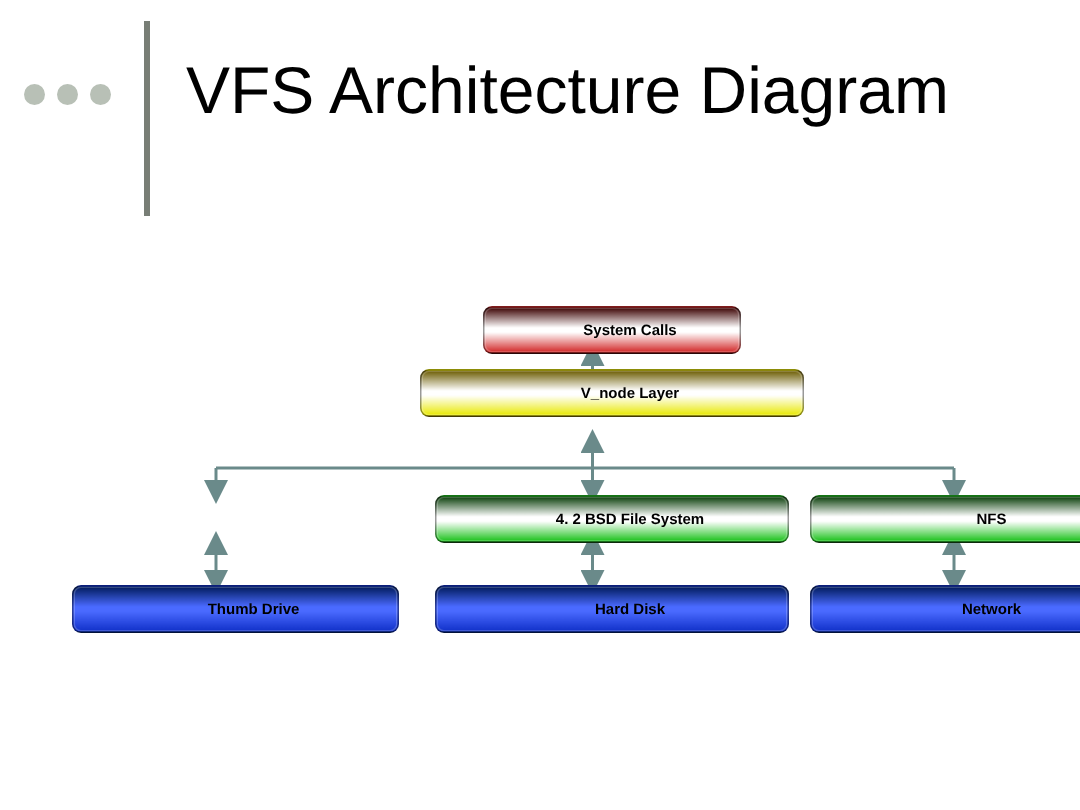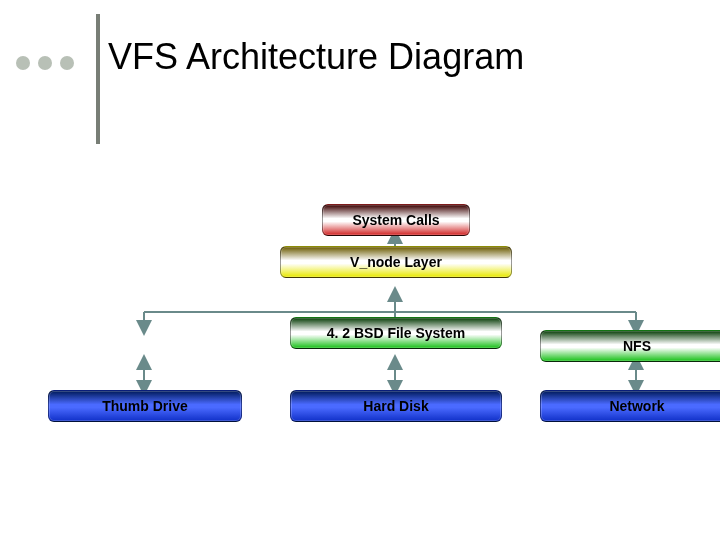--- a/index.html
+++ b/index.html
@@ -29,42 +29,43 @@
     position: absolute;
     top: 14px;
     left: 96px;
     width: 4px;
     height: 130px;
     background: #787e76;
   }
   .title {
     position: absolute;
     top: 36px;
-    left: 108px;
-    font-size: 36px;
+    left: 124px;
+    font-size: 44px;
     color: #000;
   }
   .stage {
     position: absolute;
     left: 0; right: 0;
     top: 170px;
     height: 330px;
   }
   .box {
     position: absolute;
     border: 1px solid rgba(0,0,0,0.4);
     border-radius: 6px;
-    font-size: 14px;
+    font-size: 10px;
     font-weight: bold;
     color: #000;
     display: flex;
     align-items: center;
     justify-content: center;
     text-align: center;
     box-shadow: inset 0 0 0 1px rgba(255,255,255,0.2);
+    padding-left: 24px;
   }
   
   .red {
     background: linear-gradient(to bottom, #3a0000 0%, #ffffff 45%, #ffffff 55%, #d12525 100%);
   }
   .yellow {
     background: linear-gradient(to bottom, #6a5a00 0%, #ffffff 45%, #ffffff 55%, #e8e800 100%);
   }
   .green {
     background: linear-gradient(to bottom, #083d08 0%, #ffffff 45%, #ffffff 55%, #18c018 100%);
@@ -121,20 +122,20 @@
 
     <line x1="144" y1="192" x2="144" y2="218" class="arrow" marker-start="url(#ah2)" marker-end="url(#ah)"></line>
     <line x1="395" y1="192" x2="395" y2="218" class="arrow" marker-start="url(#ah2)" marker-end="url(#ah)"></line>
     <line x1="636" y1="192" x2="636" y2="218" class="arrow" marker-start="url(#ah2)" marker-end="url(#ah)"></line>
   </svg>
 
   <div class="box red" style="left:322px; top:34px; width:146px; height:30px;">System Calls</div>
 
   <div class="box yellow" style="left:280px; top:76px; width:230px; height:30px;">V_node Layer</div>
 
-  <div class="box green" style="left:290px; top:147px; width:210px; height:30px;text-align:center;">4. 2 BSD File System</div>
+  <div class="box green" style="left:290px; top:160px; width:210px; height:30px;text-align:center;">4. 2 BSD File System</div>
   <div class="box green" style="left:540px; top:160px; width:192px; height:30px;">NFS</div>
 
   <div class="box blue" style="left:290px; top:220px; width:210px; height:30px;">Hard Disk</div>
   <div class="box blue" style="left:48px; top:220px; width:192px; height:30px;">Thumb Drive</div>
   <div class="box blue" style="left:540px; top:220px; width:192px; height:30px;">Network</div>
 
 </div>
 
 </body></html>

